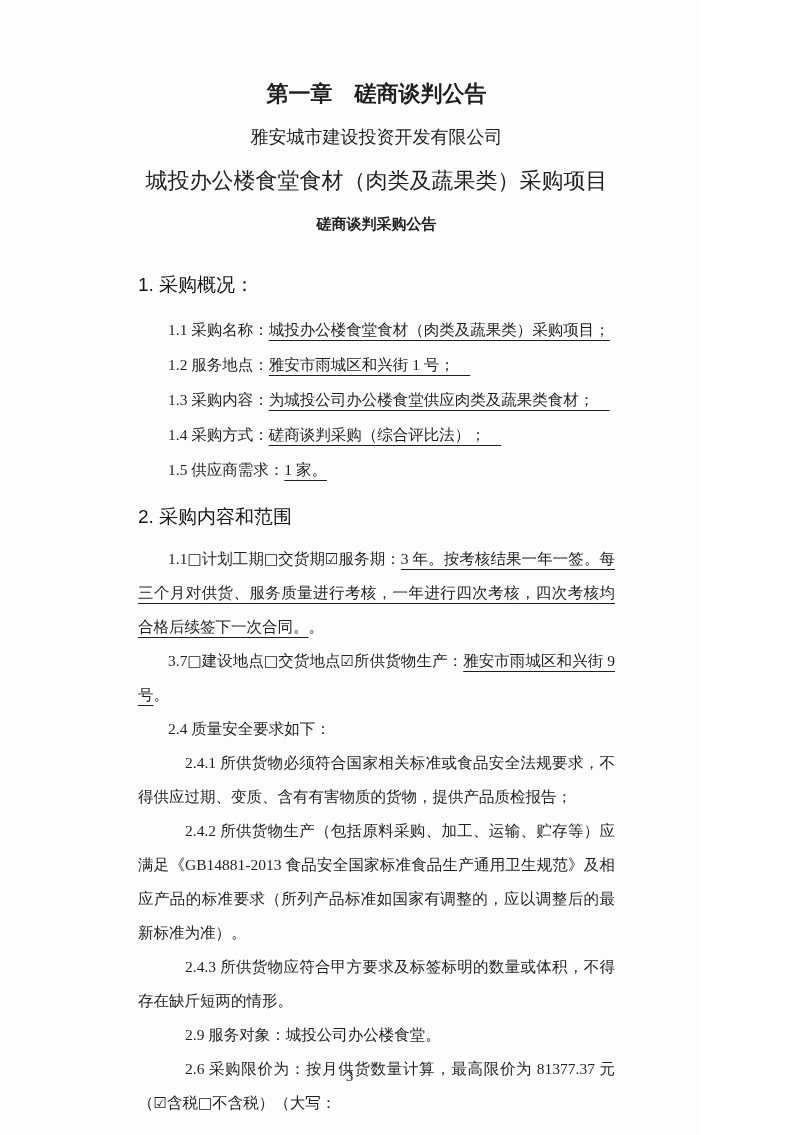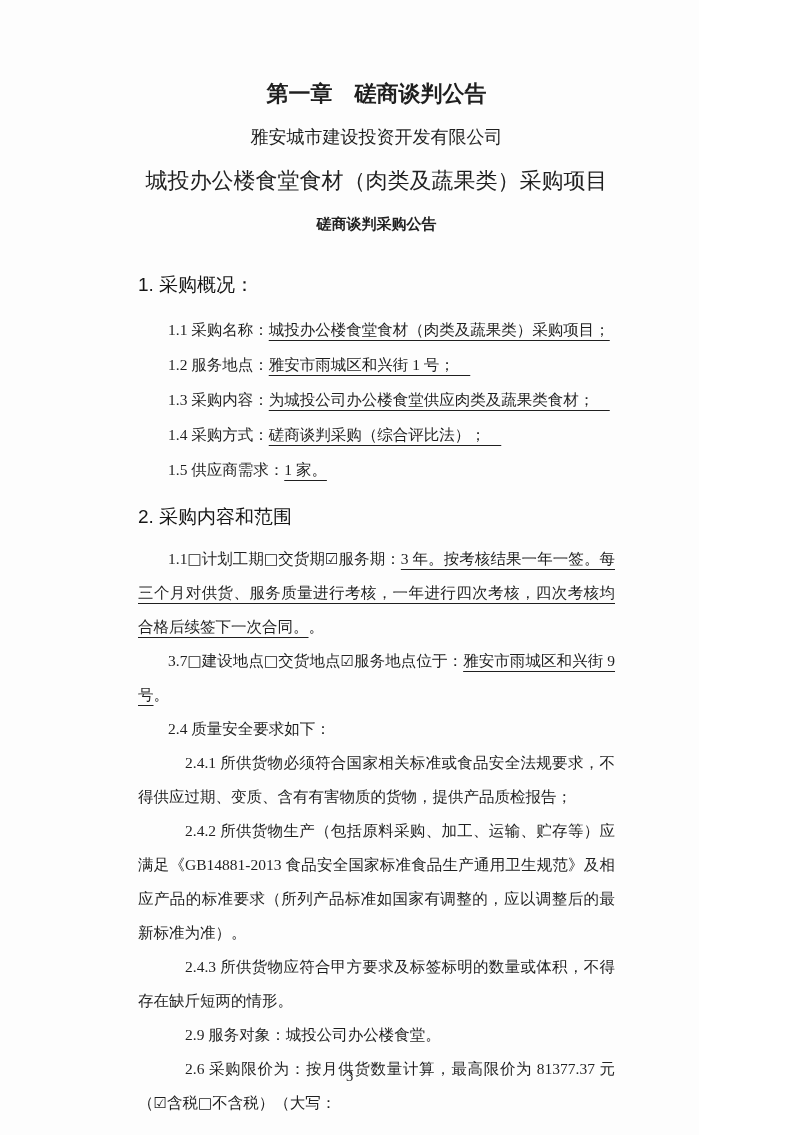--- a/index.html
+++ b/index.html
@@ -86,21 +86,21 @@
     <div class="item"><span>1.2 服务地点：</span><span class="u">雅安市雨城区和兴街 1 号；　</span></div>
     <div class="item"><span>1.3 采购内容：</span><span class="u">为城投公司办公楼食堂供应肉类及蔬果类食材；　</span></div>
     <div class="item"><span>1.4 采购方式：</span><span class="u">磋商谈判采购（综合评比法）；　</span></div>
     <div class="item"><span>1.5 供应商需求：</span><span class="u">1 家。</span></div>
 
     <div class="sec-h second">2. 采购内容和范围</div>
 
 
     <p class="para ind2"><span>1.1</span><span class="cb">□</span><span>计划工期</span><span class="cb">□</span><span>交货期</span><span class="cb">☑</span><span>服务期：</span><span class="u">3 年。按考核结果一年一签。每三个月对供货、服务质量进行考核，一年进行四次考核，四次考核均合格后续签下一次合同。</span><span>。</span></p>
 
-    <p class="para ind2"><span>3.7</span><span class="cb">□</span><span>建设地点</span><span class="cb">□</span><span>交货地点</span><span class="cb">☑</span><span>服务地点位于：</span><span class="u">雅安市雨城区和兴街 9 号</span><span>。</span></p>
+    <p class="para ind2"><span>3.7</span><span class="cb">□</span><span>建设地点</span><span class="cb">□</span><span>交货地点</span><span class="cb">☑</span><span>所供货物生产：</span><span class="u">雅安市雨城区和兴街 9 号</span><span>。</span></p>
 
     <p class="para ind2">2.4 质量安全要求如下：</p>
 
     <p class="para ind3">2.4.1 所供货物必须符合国家相关标准或食品安全法规要求，不得供应过期、变质、含有有害物质的货物，提供产品质检报告；</p>
 
     <p class="para ind3">2.4.2 所供货物生产（包括原料采购、加工、运输、贮存等）应满足《GB14881-2013 食品安全国家标准食品生产通用卫生规范》及相应产品的标准要求（所列产品标准如国家有调整的，应以调整后的最新标准为准）。</p>
 
     <p class="para ind3">2.4.3 所供货物应符合甲方要求及标签标明的数量或体积，不得存在缺斤短两的情形。</p>
 
     <p class="para ind3">2.9 服务对象：城投公司办公楼食堂。</p>

